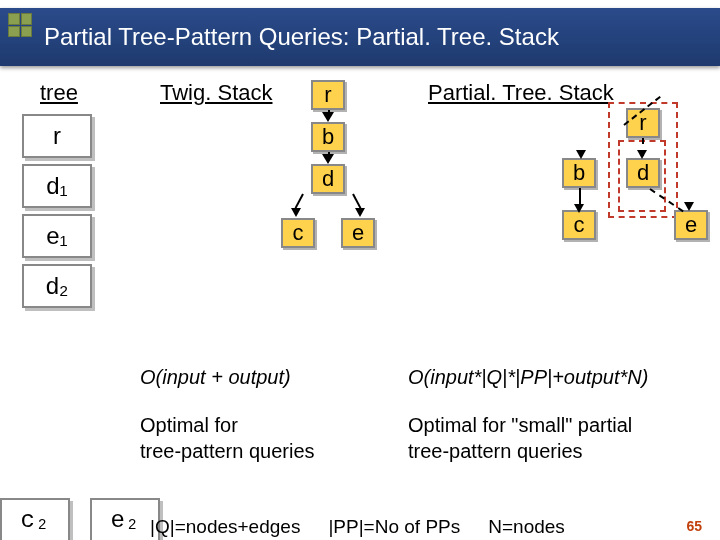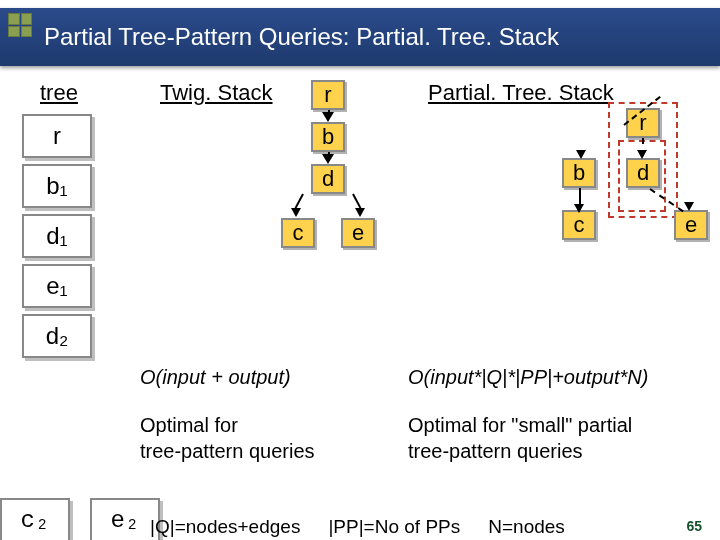--- a/index.html
+++ b/index.html
@@ -175,42 +175,41 @@
     gap: 28px;
     align-items:flex-end;
   }
 
   .slidenum {
     position:absolute;
     right: 18px;
     bottom: 14px;
     font-size: 14px;
     font-weight: bold;
-    color:#14532d;
+    color:#c2410c;
   }
 </style>
 </head>
 <body>
 
 <div class="titlebar">
   <div class="title-squares">
     <span></span>
       <span></span>
       <span></span>
       <span></span>
   </div>
   <div class="title-text">Partial Tree-Pattern Queries: Partial. Tree. Stack</div>
 </div>
 
 <div class="content">
 
   <div class="left-col">
     <div class="tree-label">tree</div>
     <div class="seq-box">r</div>
-    <div class="seq-box">b₁</div>
     <div class="seq-box">d₁</div>
     <div class="seq-box">e₁</div>
     <div class="seq-box">d₂</div>
   </div>
   <div class="bottom-row">
     <div class="seq-box">c₂</div>
     <div class="seq-box">e₂</div>
   </div>
 
   <div class="col-head twig-head">Twig. Stack</div>

